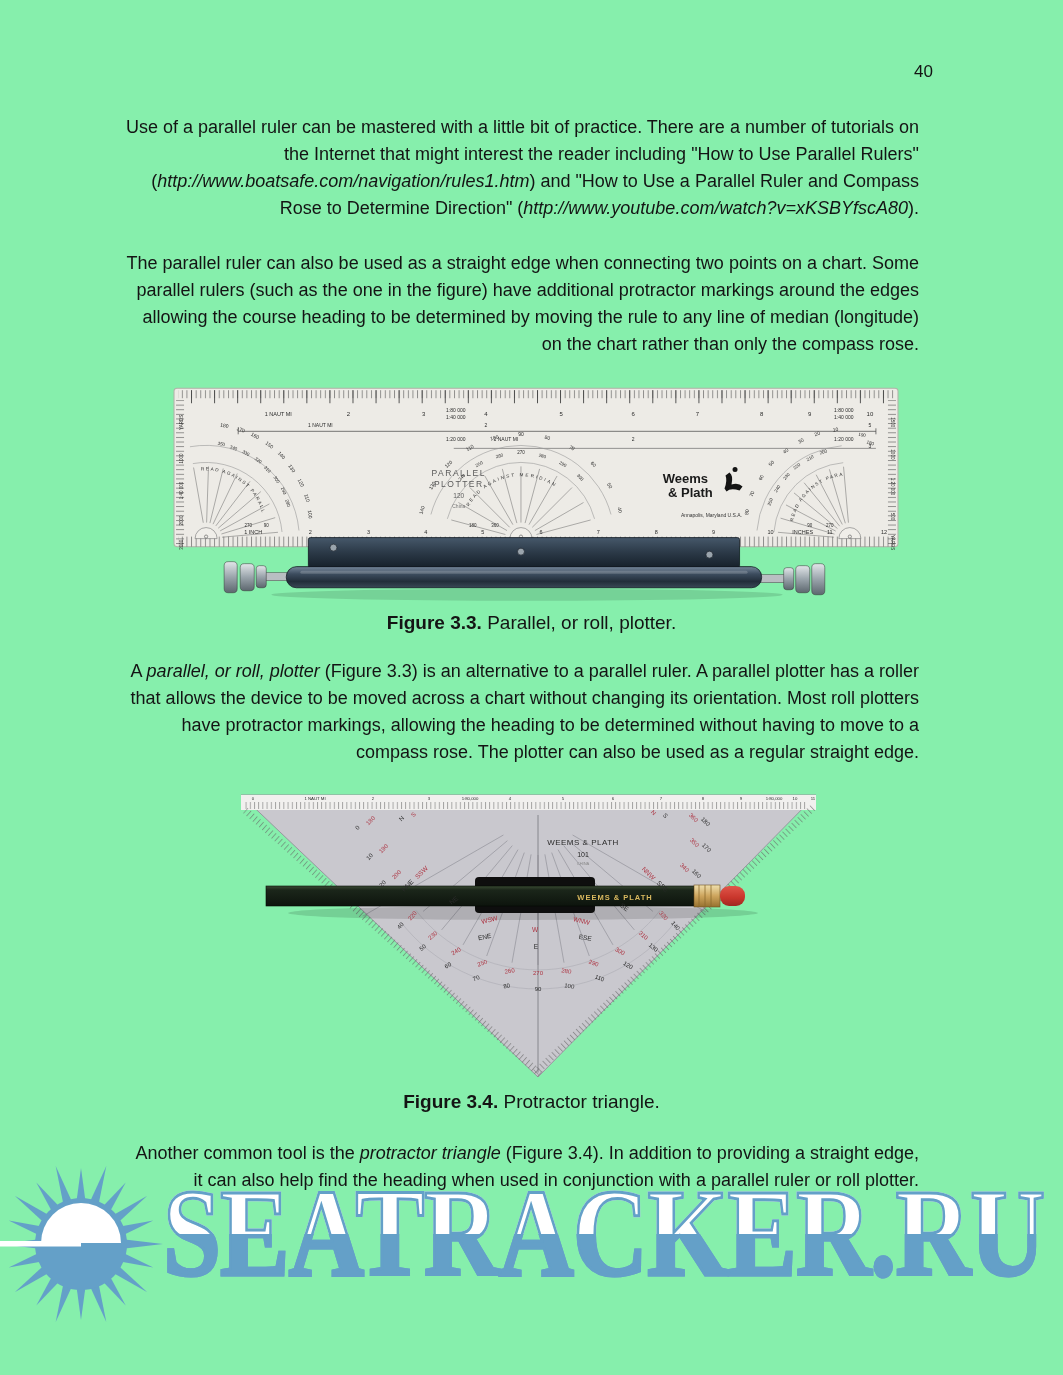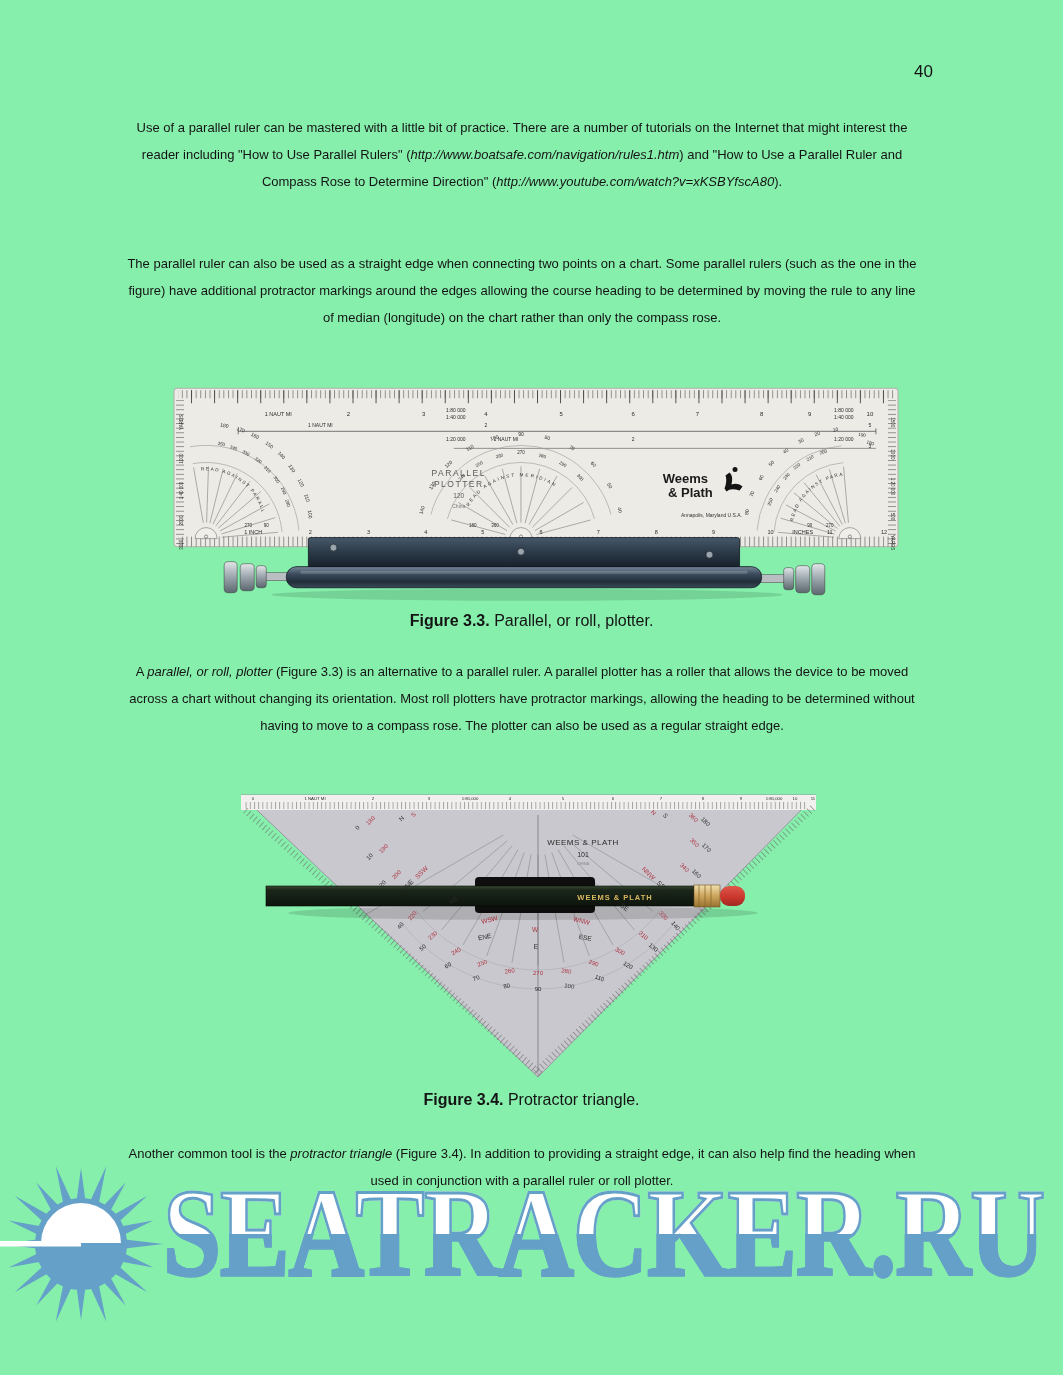--- a/index.html
+++ b/index.html
@@ -1,21 +1,21 @@
 <!DOCTYPE html>
 <html><head>
 <meta charset="utf-8">
 <style>
   html,body{margin:0;padding:0;background:#fff;}
   .page{position:relative;width:1063px;height:1375px;background:#86efac;overflow:hidden;
         font-family:"Liberation Sans",sans-serif;color:#141414;}
   .pagenum{position:absolute;left:914px;top:62px;font-size:17px;}
-  .para{position:absolute;left:125px;width:794px;font-size:13px;line-height:27px;text-align:center;}
+  .para{position:absolute;left:125px;width:794px;font-size:18px;line-height:27px;text-align:right;}
   .it{font-style:italic;}
-  .caption{position:absolute;left:0;width:1063px;text-align:center;font-size:16px;}
+  .caption{position:absolute;left:0;width:1063px;text-align:center;font-size:19px;}
   .fig{position:absolute;}
   svg text{font-family:"Liberation Sans",sans-serif;}
   .wm{position:absolute;left:0;top:1160px;width:1063px;height:160px;}
   .wm-sun{position:absolute;left:-4px;top:4px;}
   .wm-text{
     position:absolute;left:163px;top:14px;white-space:nowrap;
     font-family:"Liberation Serif",serif;font-weight:bold;font-size:124px;line-height:120px;
     letter-spacing:-1px;transform:scaleX(.84);transform-origin:0 50%;
     background:linear-gradient(to bottom,#ffffff 0 50%,#64a0c8 50% 100%);
     -webkit-background-clip:text;background-clip:text;color:transparent;

